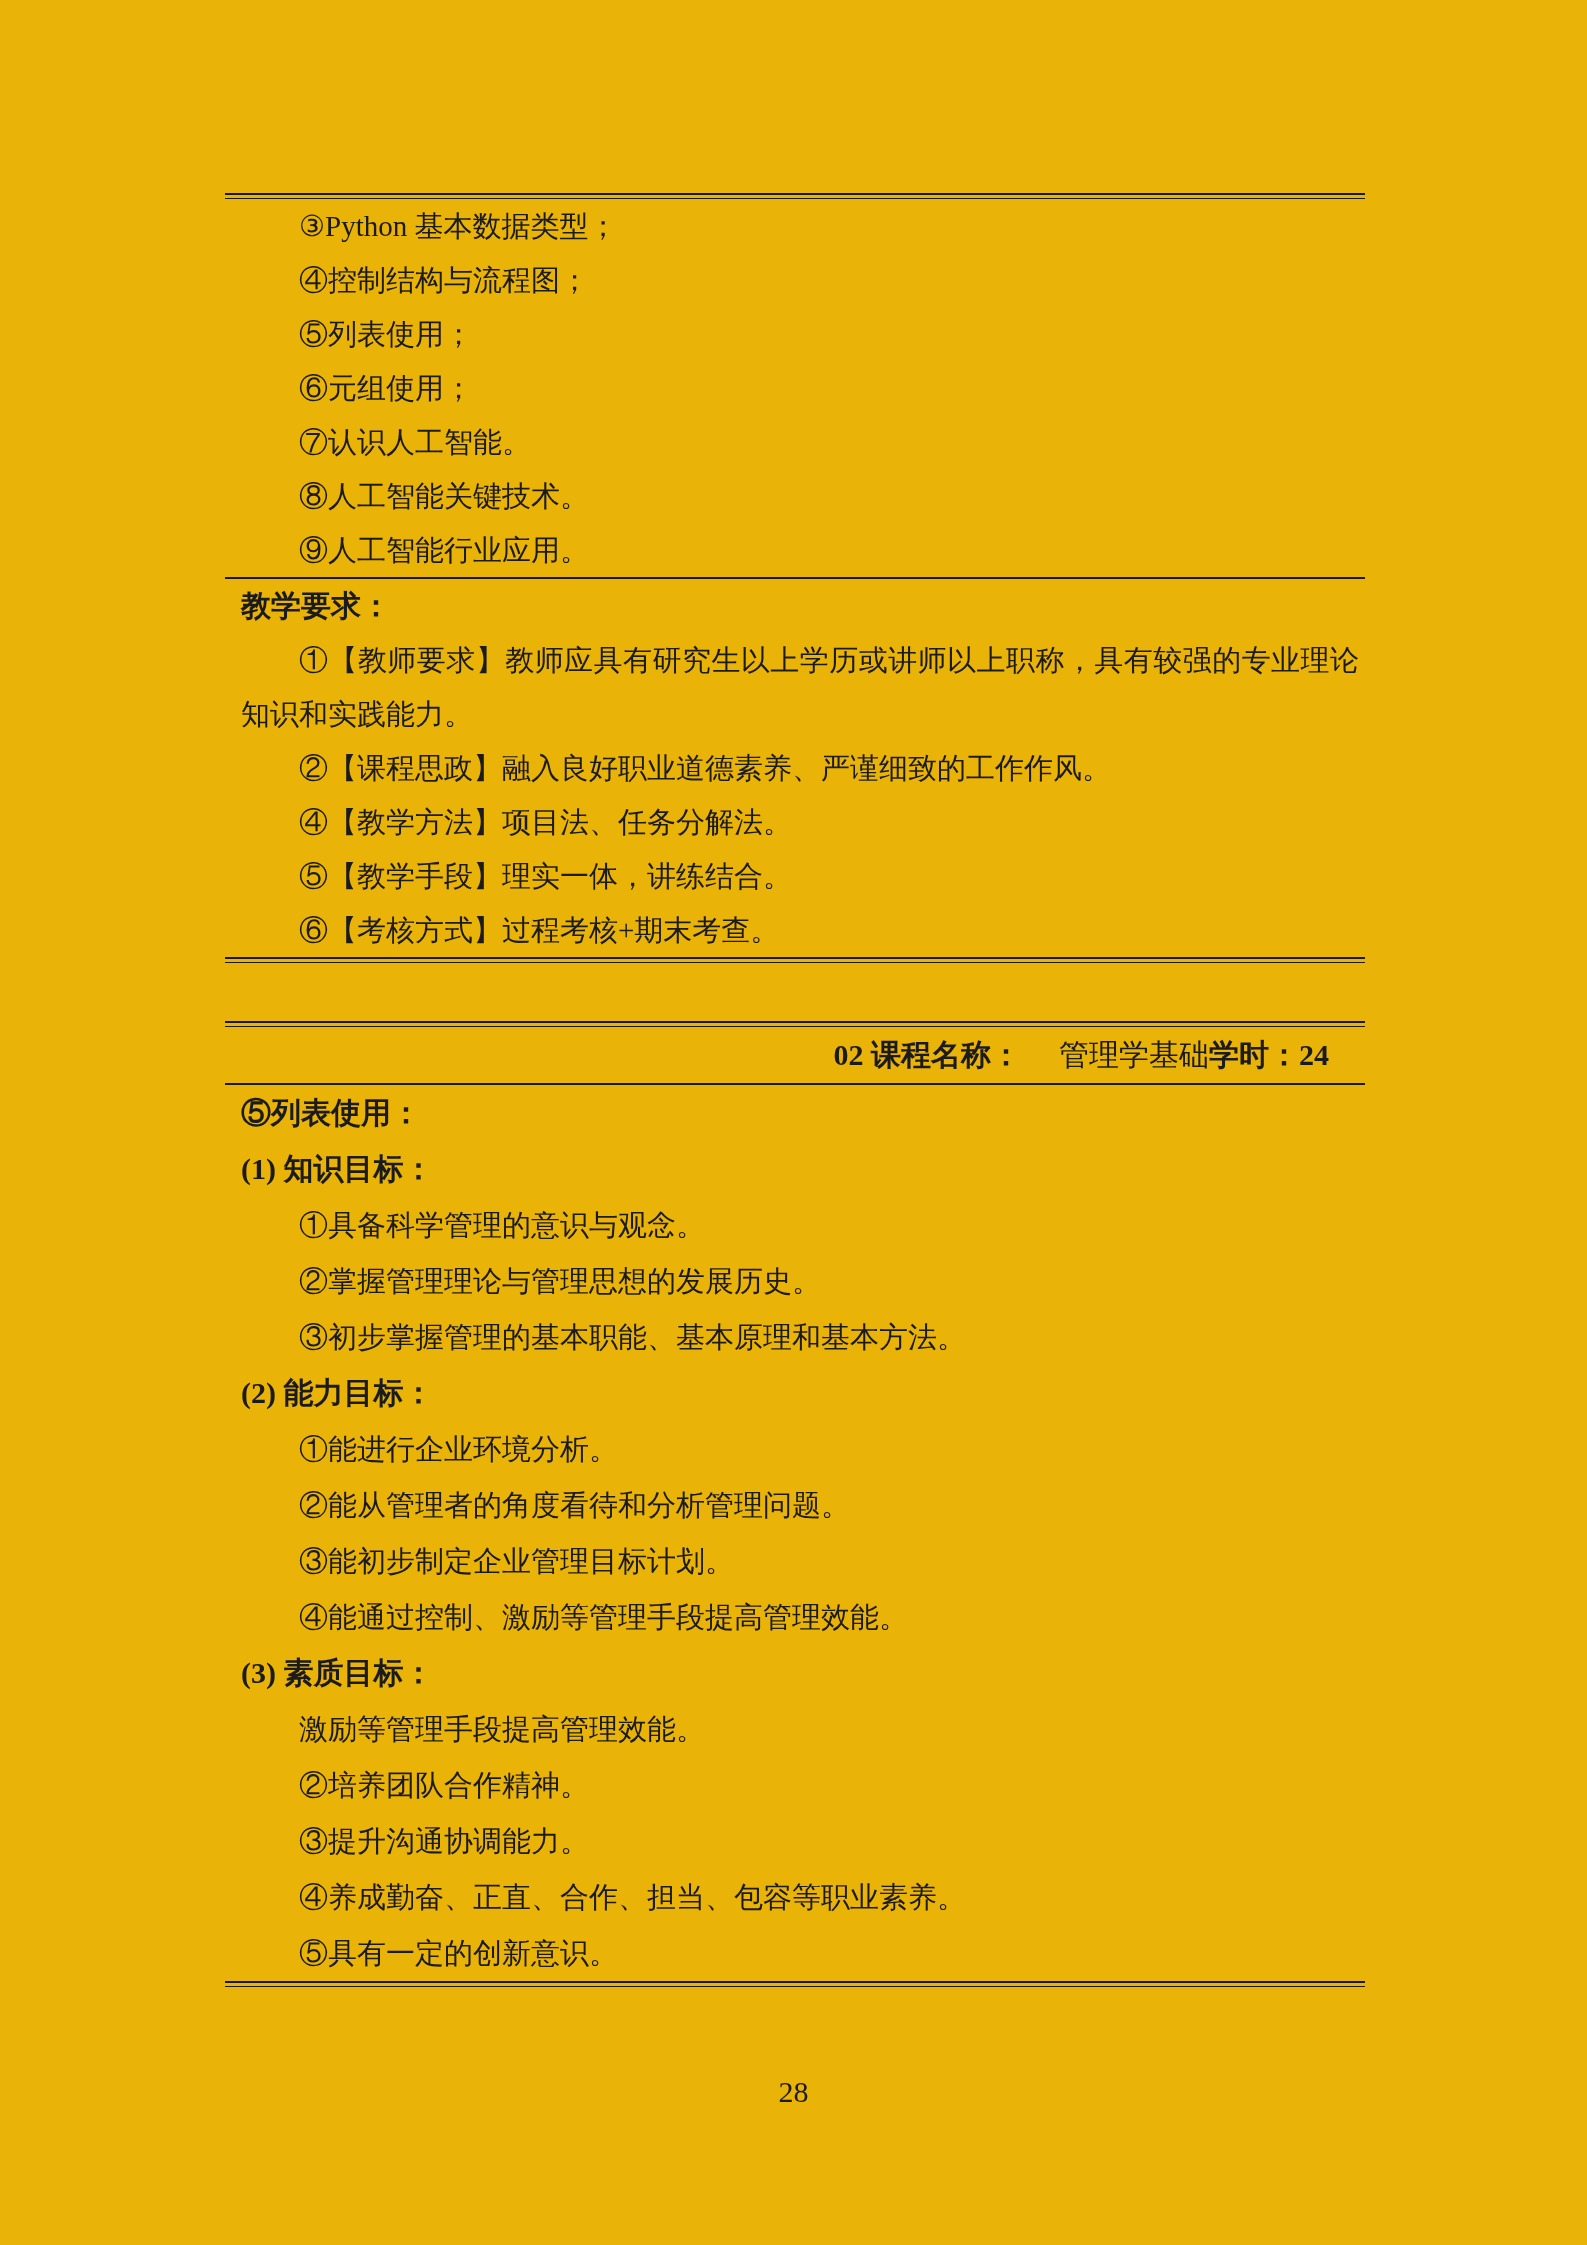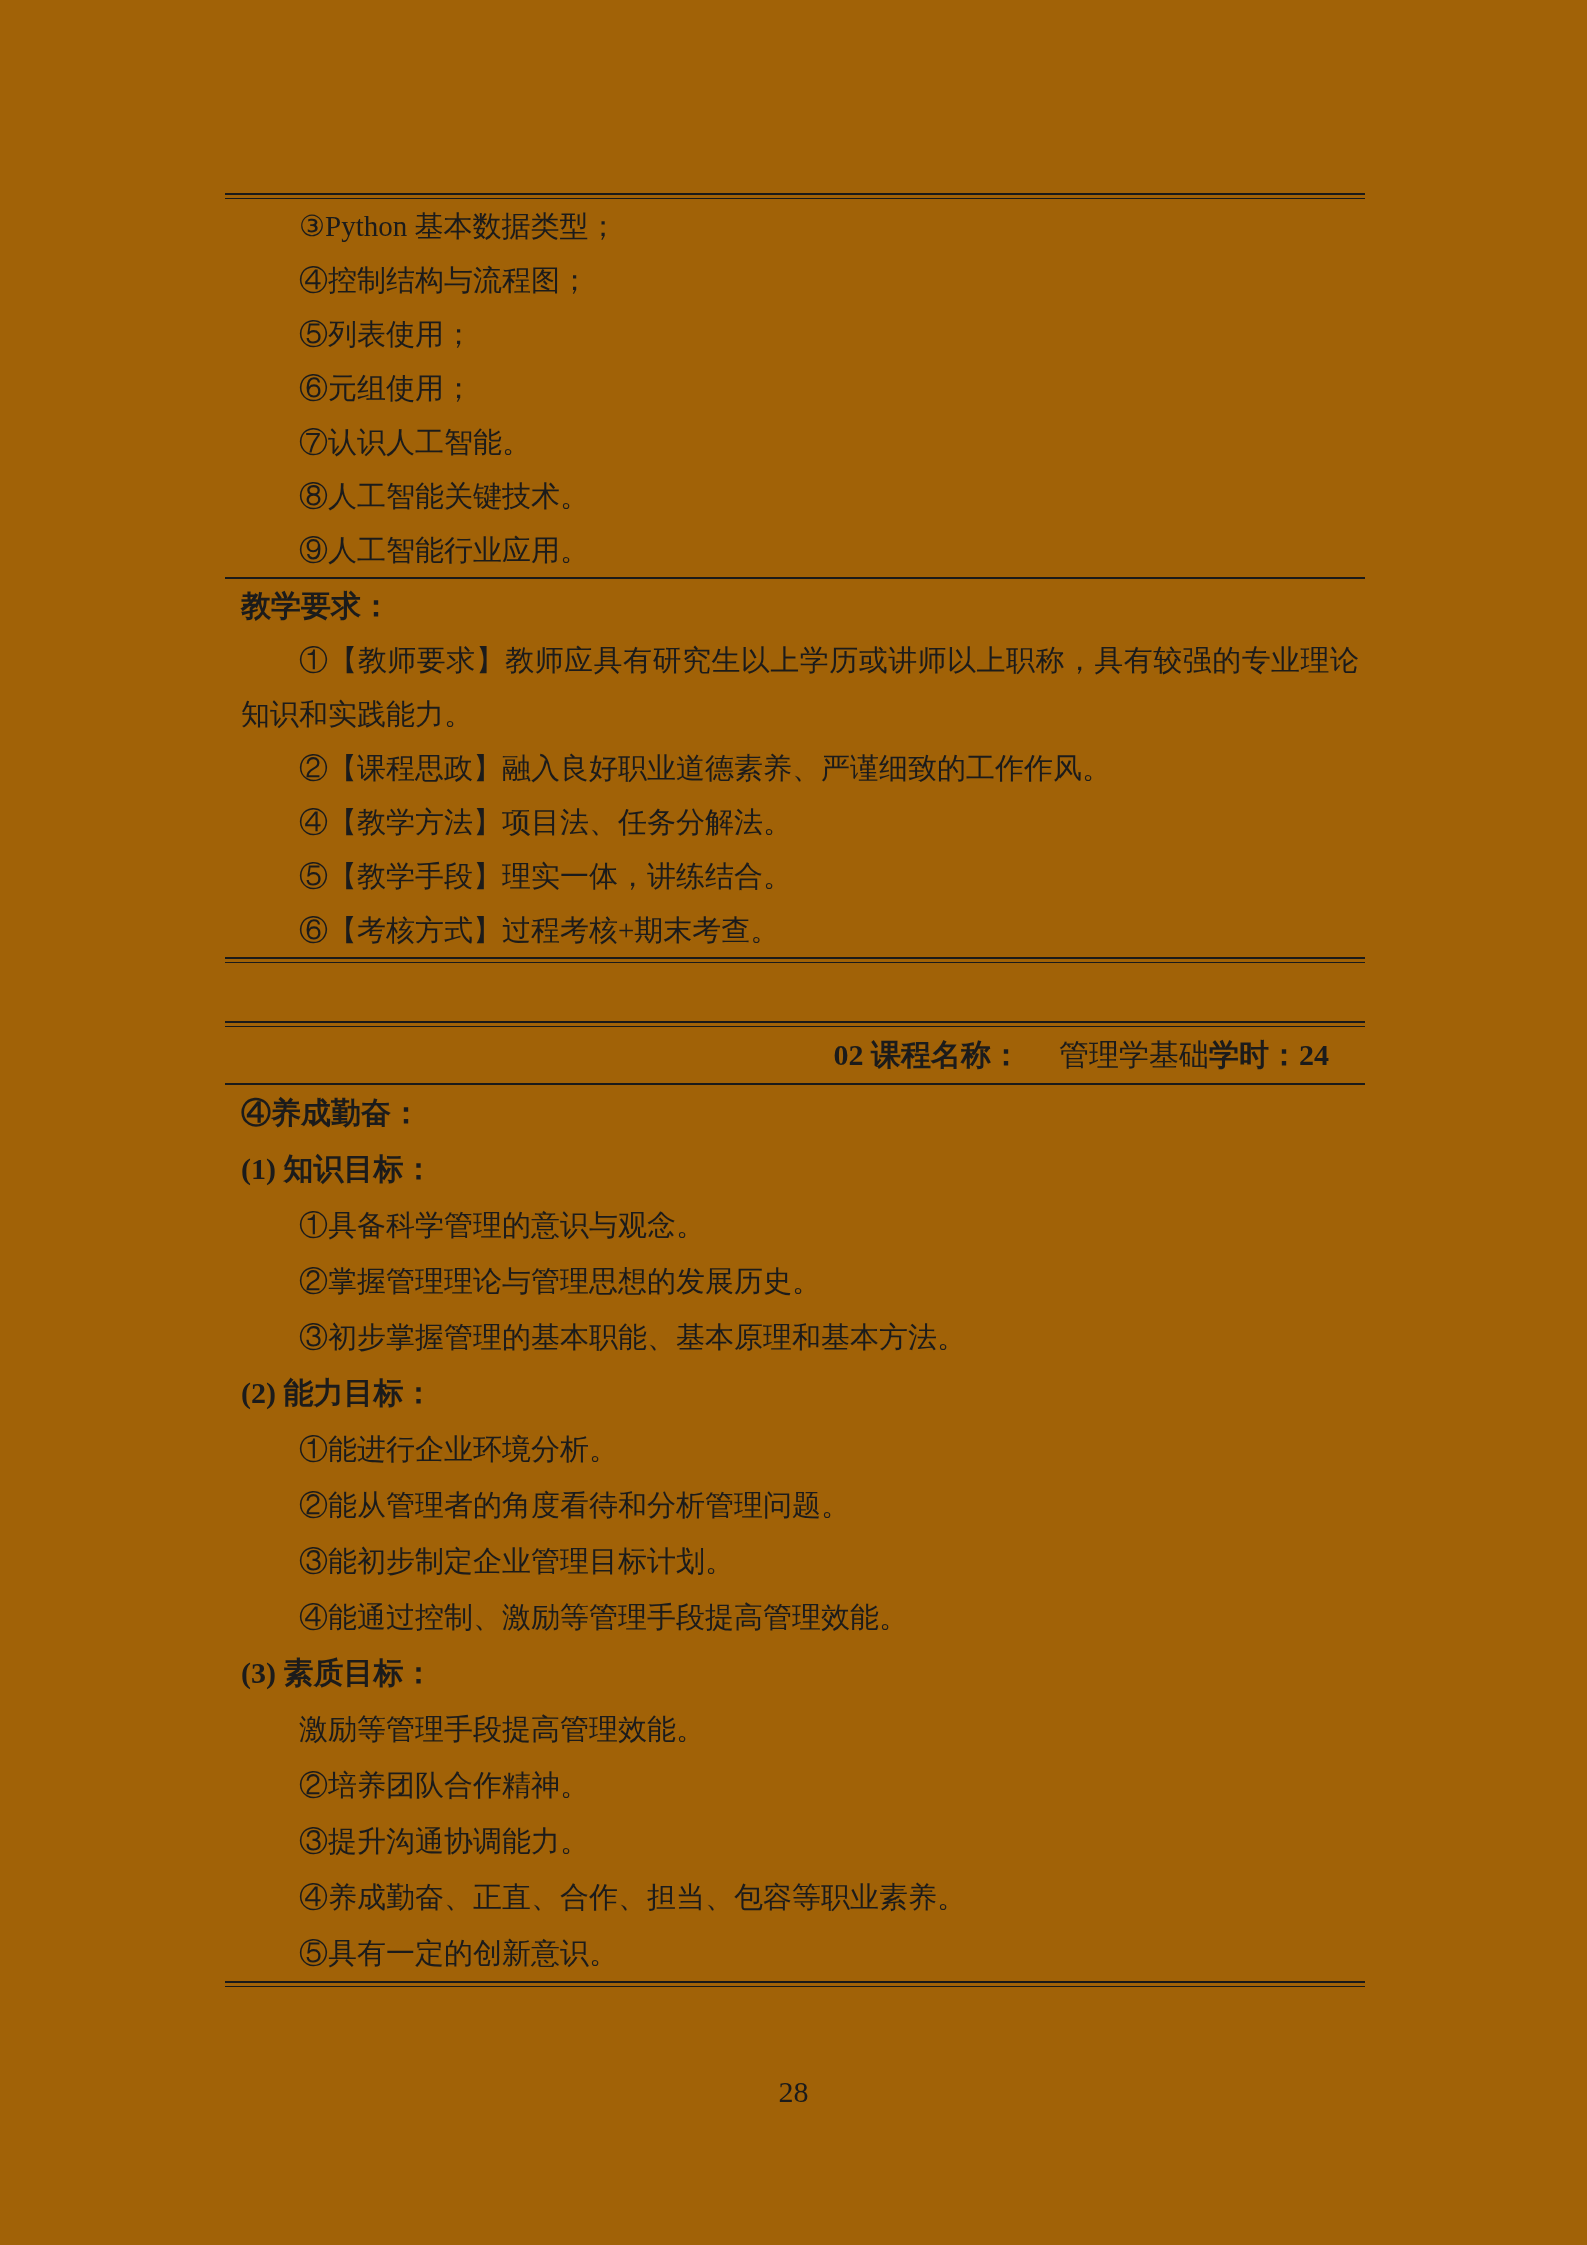--- a/index.html
+++ b/index.html
@@ -8,21 +8,21 @@
     height: 2245px;
     background: #ffffff;
     font-family: "Liberation Serif", "DejaVu Serif", serif;
     color: #1b1b1b;
     position: relative;
     overflow: hidden;
   }
   .page {
     position: absolute;
     inset: 0;
-    background: #a16207;
+    background: #eab308;
   }
   .content {
     position: absolute;
     left: 225px;
     top: 193px;
     width: 1140px;
   }
   .rule-double {
     height: 6px;
     border-top: 2px solid #1a1a1a;
@@ -126,21 +126,21 @@
     <div class="course-header">
       <div>
         <span class="bold">02 课程名称：</span><span class="course-name">管理学基础</span>
       </div>
       <span class="bold">学时：24</span>
     </div>
 
     <div class="rule-single"></div>
 
     <div class="block">
-      <div class="heading2">④养成勤奋：</div>
+      <div class="heading2">⑤列表使用：</div>
     </div>
 
     <div>
       <div class="goal-heading">(1) 知识目标：</div>
       <div class="block">
         <div class="para2 indent">①具备科学管理的意识与观念。</div>
         <div class="para2 indent">②掌握管理理论与管理思想的发展历史。</div>
         <div class="para2 indent">③初步掌握管理的基本职能、基本原理和基本方法。</div>
       </div>
     </div>

